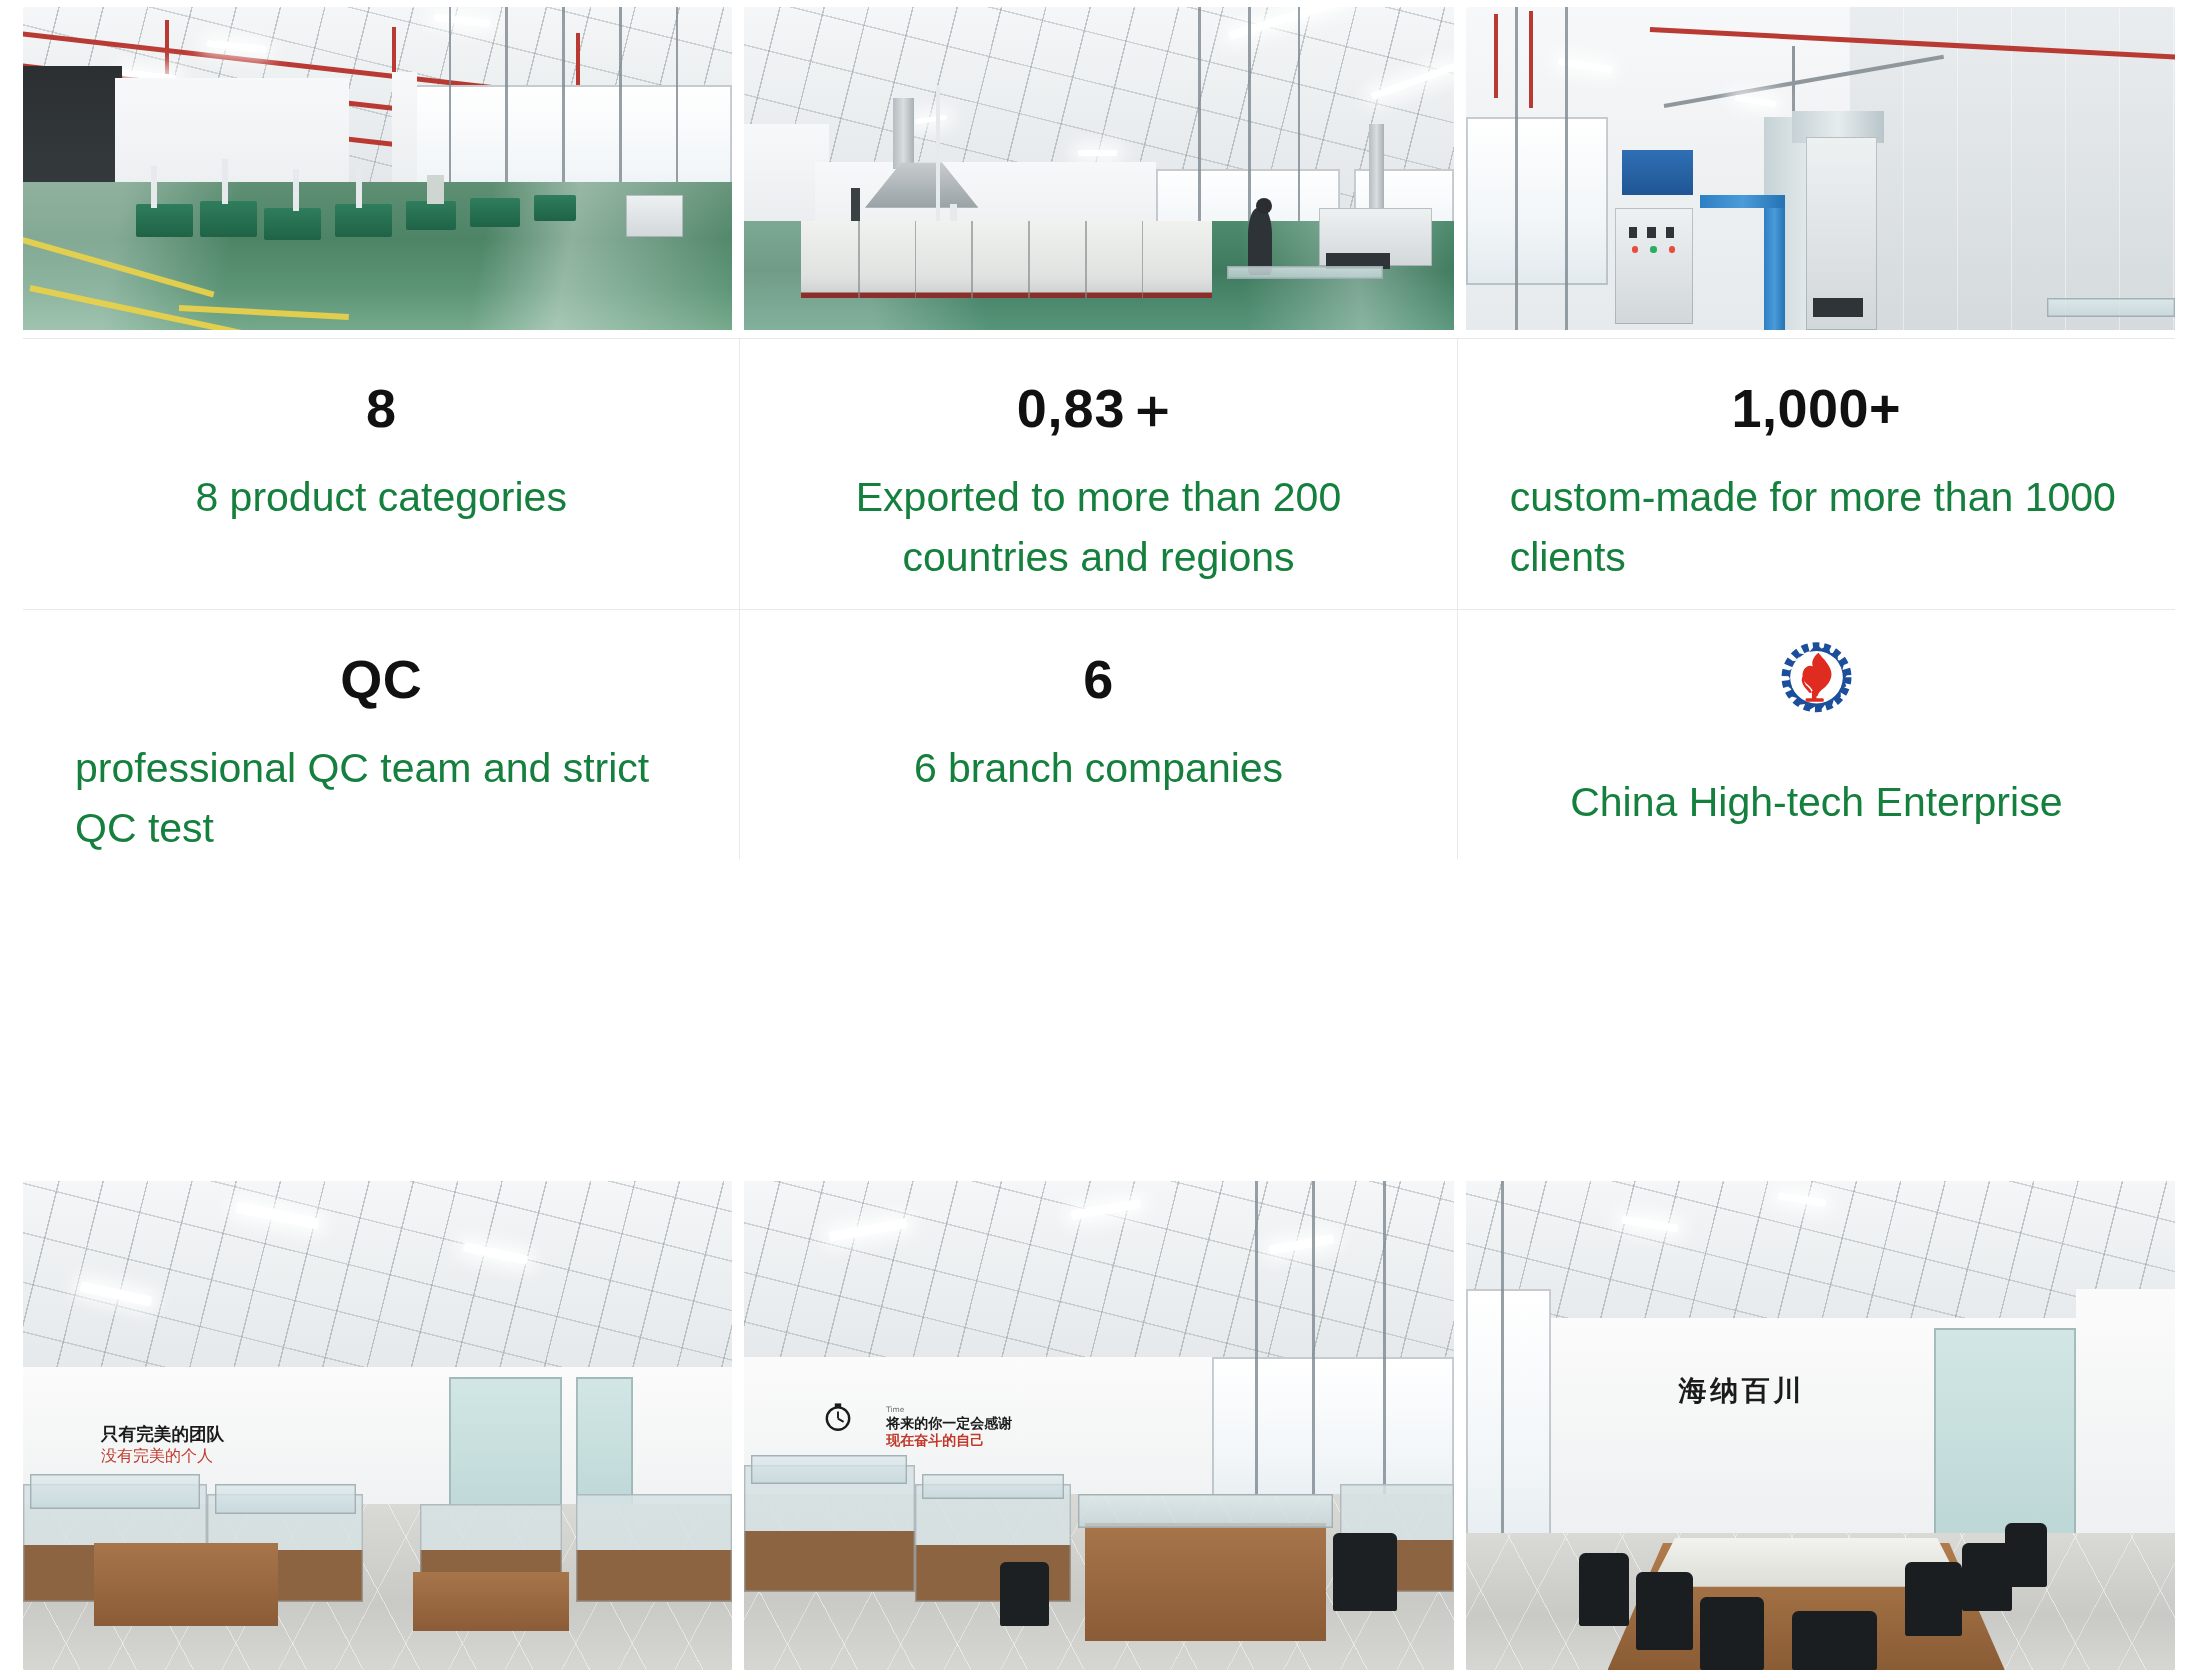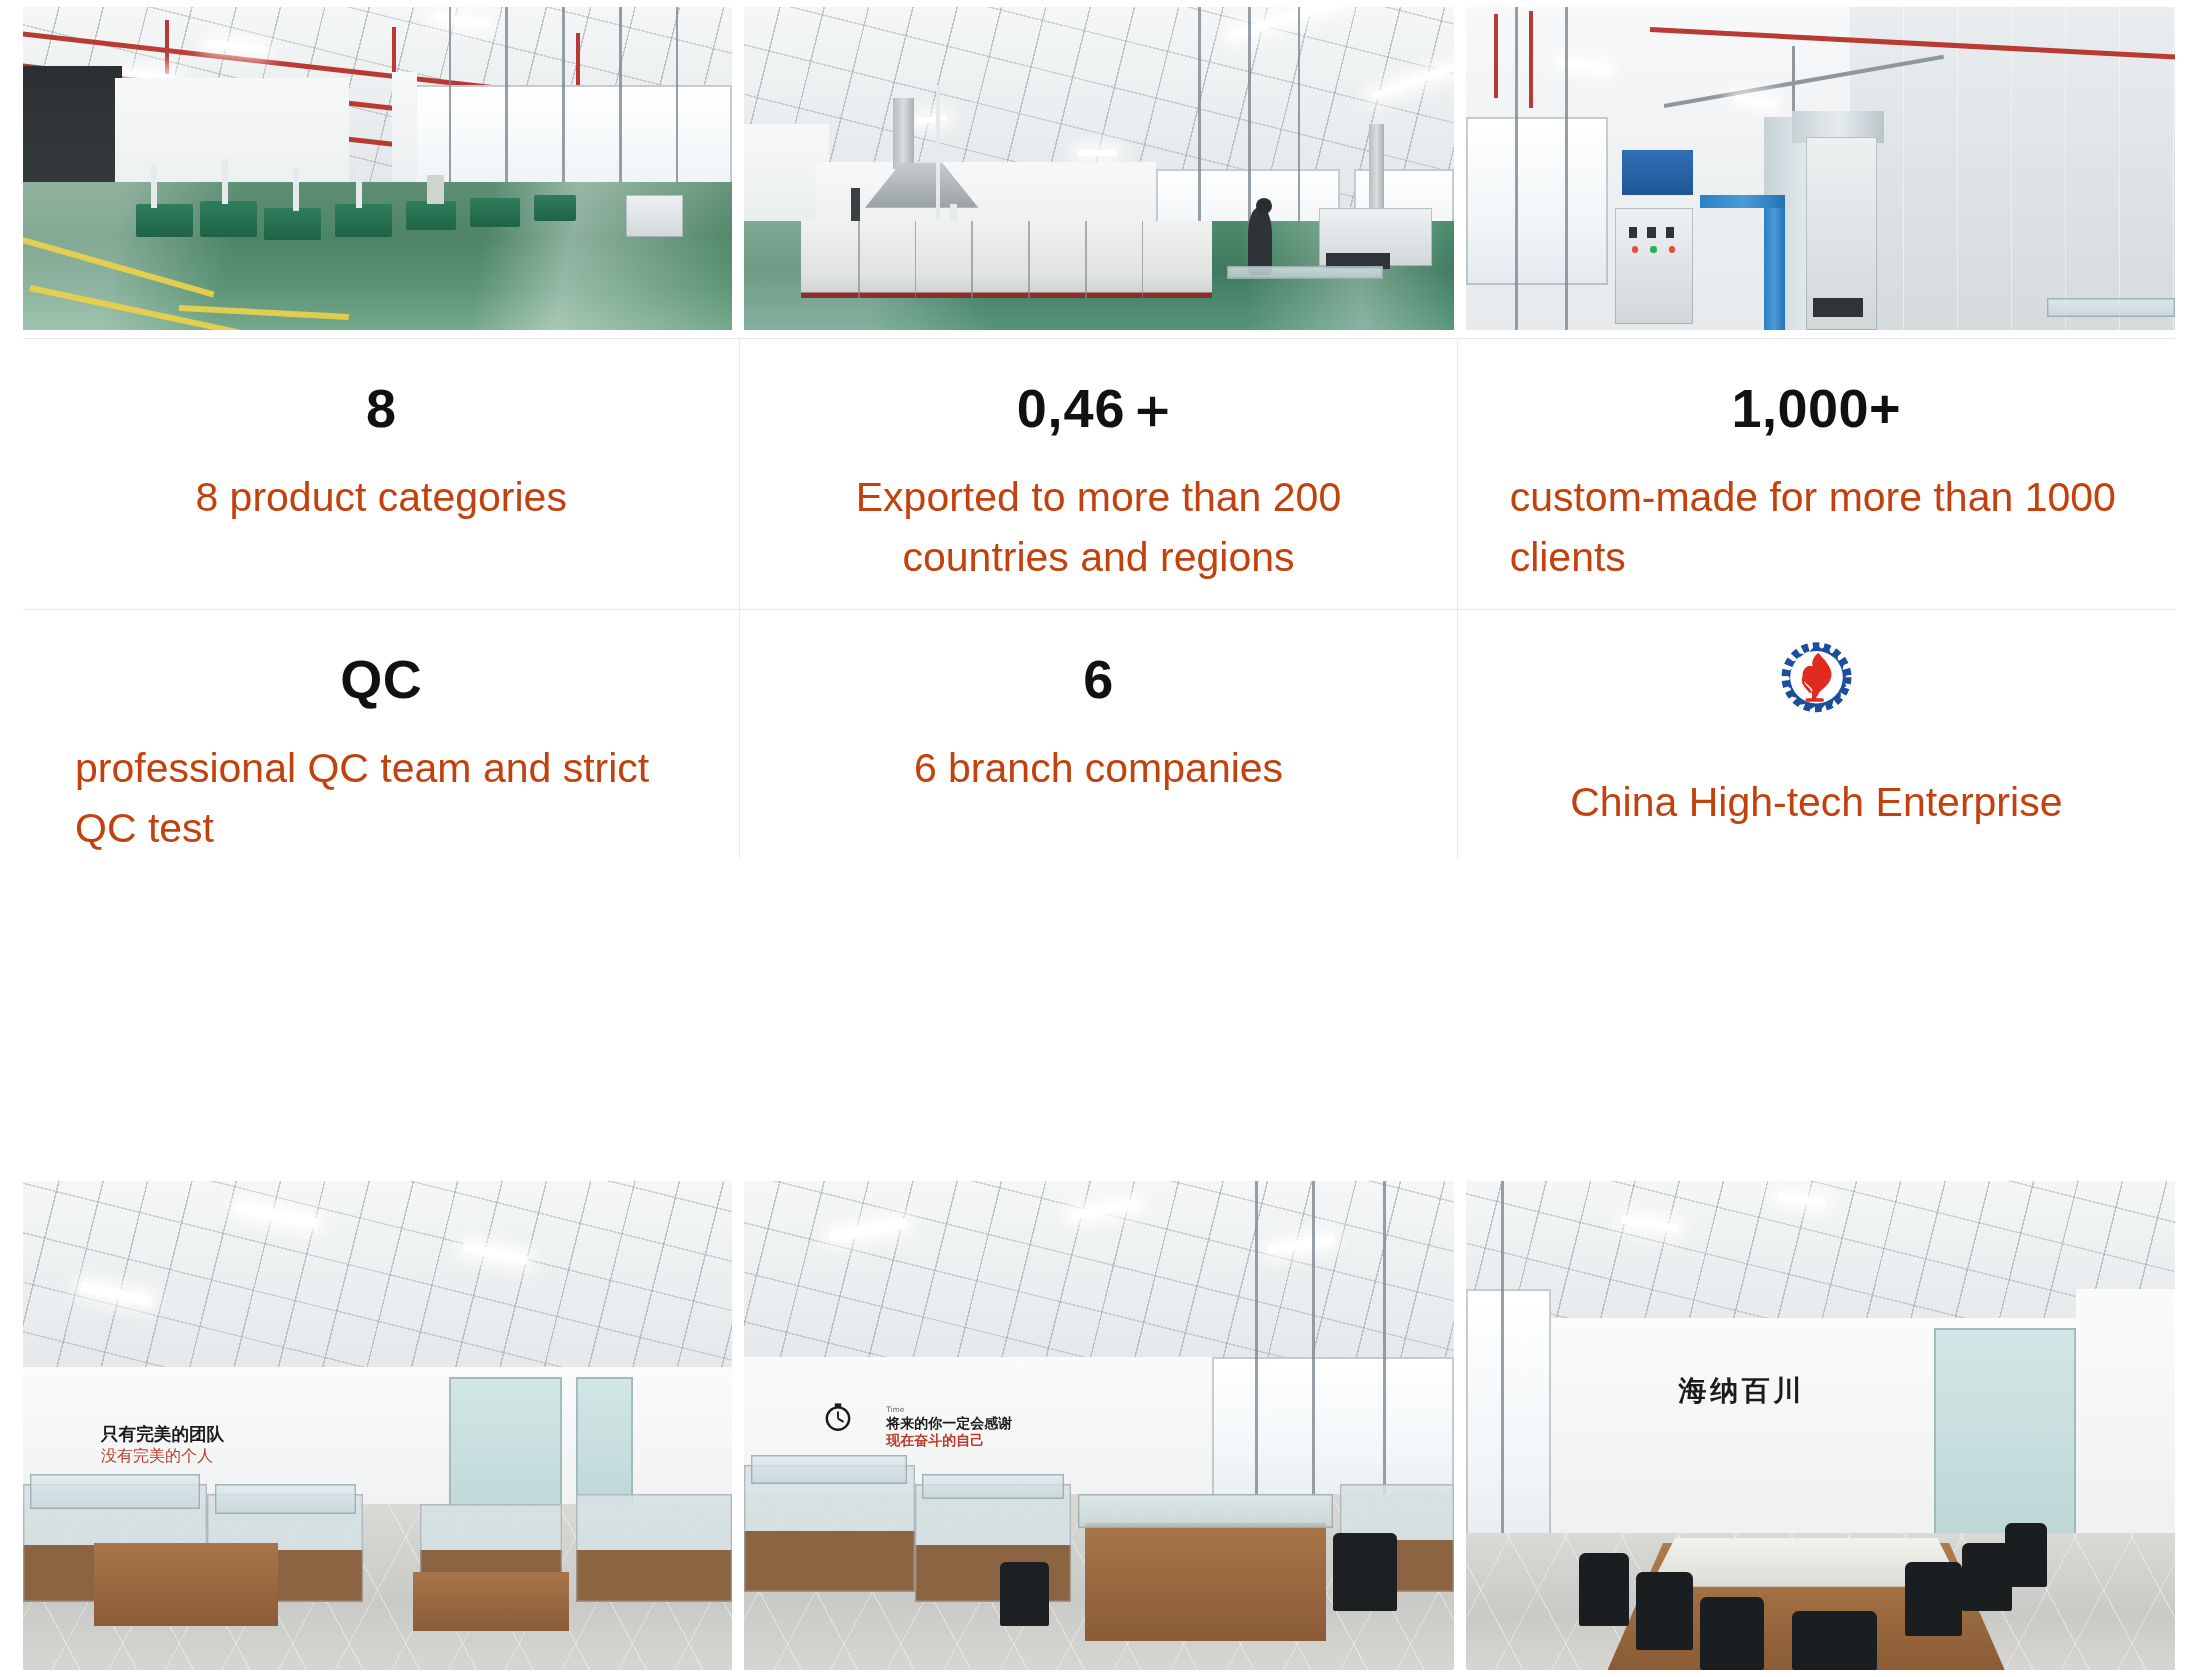--- a/index.html
+++ b/index.html
@@ -215,21 +215,21 @@
     font-weight: 700;
     color: #111111;
     letter-spacing: 0.5px;
     line-height: 1.05;
     margin-top: 16.7px;
   }
   .stat-value.plus-gap { letter-spacing: 0.9px; }
   .stat-desc {
     font-size: 41px;
     font-weight: 400;
-    color: #c2410c;
+    color: #15803d;
     line-height: 1.45;
     margin-top: 32px;
     max-width: 100%;
   }
   .stat-desc.left { text-align: left; width: 100%; padding-left: 13px; }
   .stat-desc.wide { max-width: 668px; }
 
   
   .logo-wrap {
     width: 109px; height: 109px;
@@ -370,21 +370,21 @@
   </div>
 
   <div class="stats">
 
     <div class="stat-cell">
       <div class="stat-value">8</div>
       <div class="stat-desc">8 product categories</div>
     </div>
 
     <div class="stat-cell">
-      <div class="stat-value plus-gap">0,46＋</div>
+      <div class="stat-value plus-gap">0,83＋</div>
       <div class="stat-desc wide">Exported to more than 200 countries and regions</div>
     </div>
 
     <div class="stat-cell">
       <div class="stat-value">1,000+</div>
       <div class="stat-desc wide left">custom-made for more than 1000 clients</div>
     </div>
 
     <div class="stat-cell">
       <div class="stat-value">QC</div>

